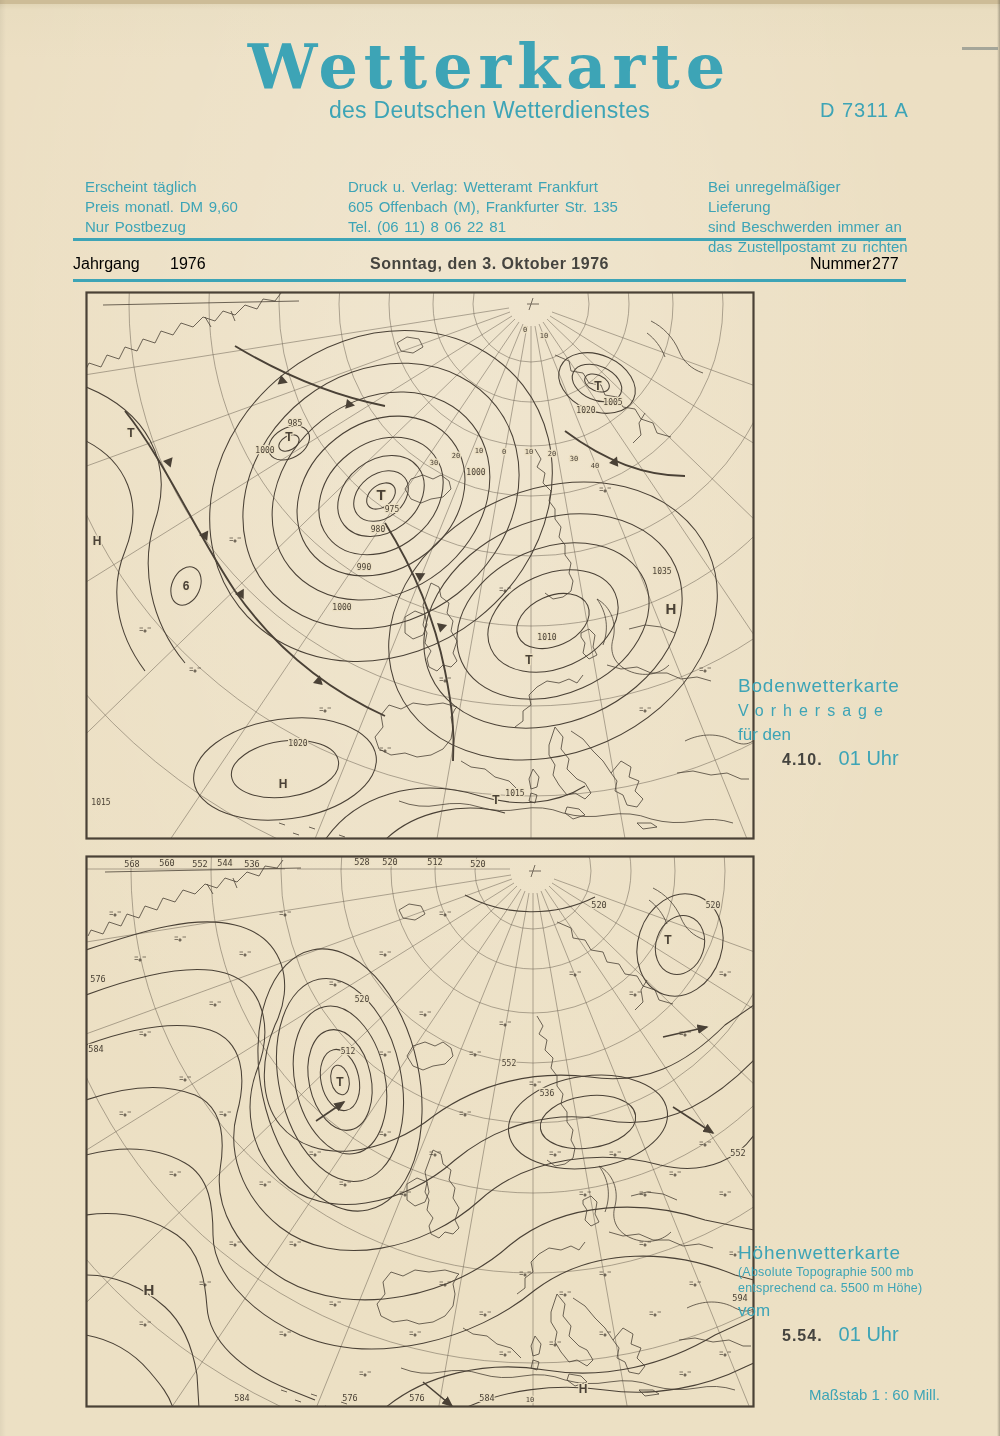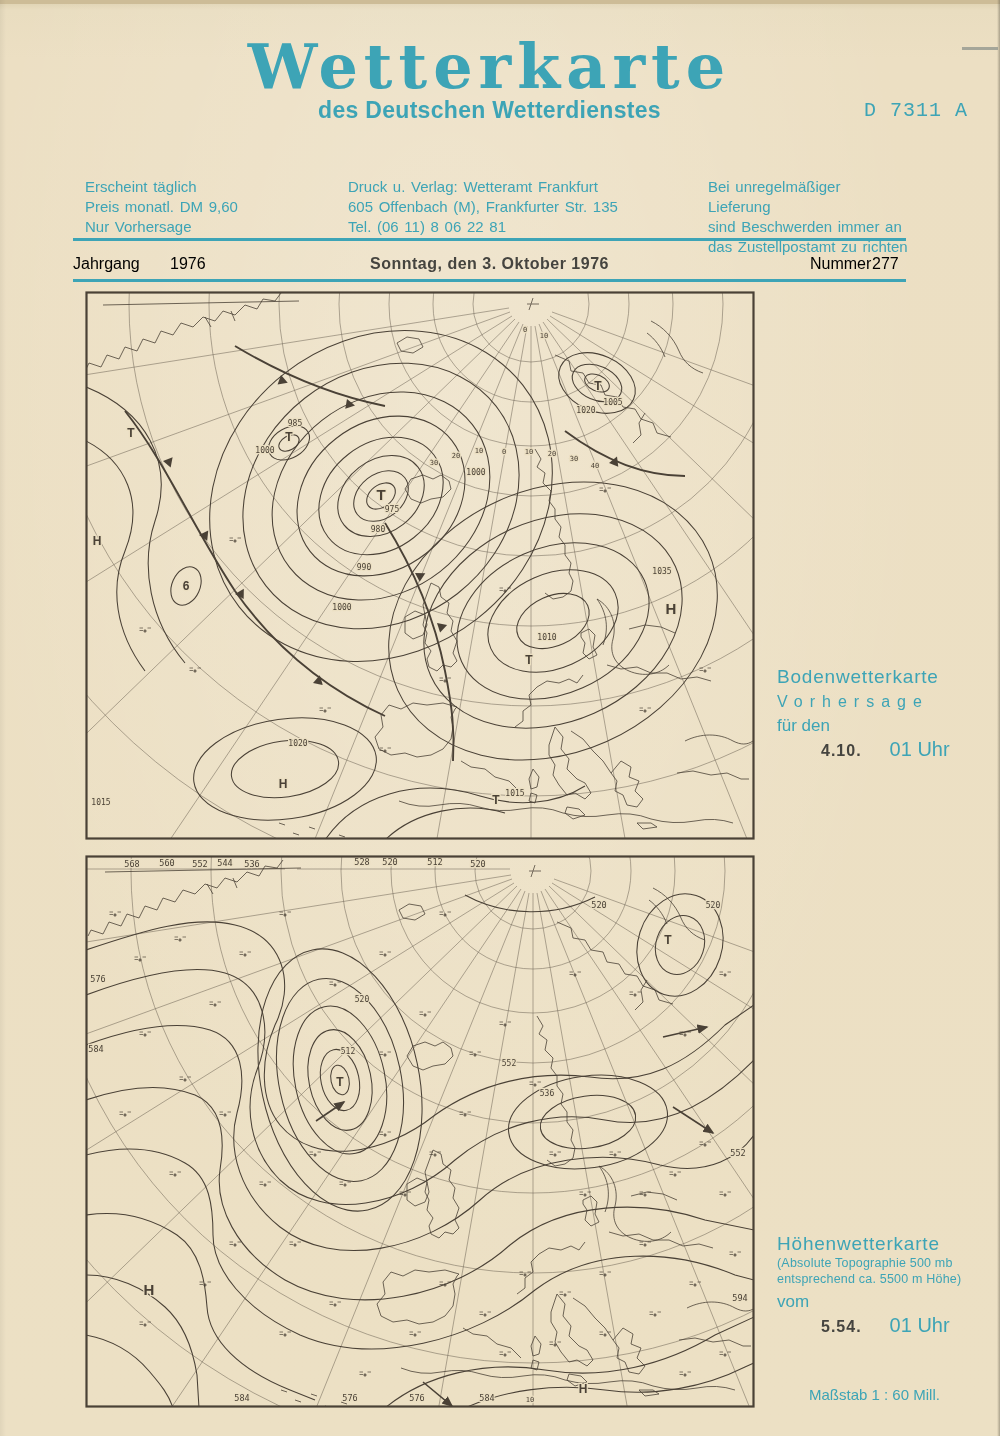--- a/index.html
+++ b/index.html
@@ -22,24 +22,24 @@
   .edge-left{position:absolute;left:0;top:0;width:6px;height:1436px;background:linear-gradient(90deg,rgba(0,0,0,.05),rgba(0,0,0,0));}
   .reg-dash{position:absolute;left:962px;top:47px;width:36px;height:3px;background:#94978f;opacity:.8;}
 
   .masthead-title{
     position:absolute; left:73px; top:36px; width:833px; text-align:center;
     font-family:"DejaVu Serif",serif; font-weight:700; font-size:62px; line-height:1;
     letter-spacing:6px; color:var(--teal);
   }
   .masthead-sub{
     position:absolute; left:73px; top:97px; width:833px; text-align:center;
-    font-weight:700; font-size:23px; color:var(--teal); letter-spacing:.3px;
+    font-weight:400; font-size:23px; color:var(--teal); letter-spacing:.3px;
   }
   .doc-code{
-    position:absolute; left:864px; top:99px; font-size:20px; color:var(--teal); letter-spacing:1px;font-family:Liberation Mono, monospace;
+    position:absolute; left:820px; top:99px; font-size:20px; color:var(--teal); letter-spacing:1px;
   }
   .amtsblatt{
     position:absolute; left:60px; top:131px; width:880px; text-align:center;
     font-size:17px; color:var(--teal); word-spacing:3px;
   }
   .imprint{position:absolute; top:177px; font-size:15px; line-height:20px; color:var(--teal); word-spacing:1.5px;}
   .imprint.c1{left:73px;margin-left:12px;}
   .imprint.c2{left:348px;}
   .imprint.c3{left:708px; width:200px;}
   .rule{position:absolute; left:73px; width:833px; height:2.5px; background:var(--teal);}
@@ -47,26 +47,26 @@
   .rule.r2{top:279px;}
   .issue{position:absolute; top:255px; font-size:16px;}
   #jahrgang-label{left:73px;} #jahrgang-value{left:170px;}
   #issue-date{left:73px; width:833px; text-align:center; color:var(--dark); font-weight:600; letter-spacing:.5px;}
   #nummer-label{left:810px;} #nummer-value{left:872px;}
 
   .map-figure{position:absolute; left:85px;}
   .map-figure.m1{top:291px;}
   .map-figure.m2{top:855px;}
 
-  .caption{position:absolute; left:777px; color:var(--teal);}
+  .caption{position:absolute; left:738px; color:var(--teal);margin-top:9px;}
   .caption .cap-title{font-size:19px; letter-spacing:.8px;}
   .caption .cap-spread{font-size:16px; letter-spacing:7px; margin-top:5px;}
   .caption .cap-note{font-size:12.5px; line-height:16px; letter-spacing:.2px;}
   .caption .cap-prefix{font-size:17px; margin-top:5px;}
-  .caption .cap-row{display:flex; align-items:baseline; gap:28px; margin-top:2px; margin-left:44px;}
+  .caption .cap-row{display:flex; align-items:baseline; gap:16px; margin-top:2px; margin-left:44px;}
   .caption .cap-date{font-size:16px; font-weight:700; color:var(--dark); letter-spacing:1px;}
   .caption .cap-time{font-size:20px;}
   .cap1{top:666px;}
   .cap2{top:1233px;}
   .scale-note{position:absolute; left:777px; top:1386px; font-size:15px; color:var(--teal);margin-left:32px;}
 
   
   svg text{fill:var(--ink); paint-order:stroke; stroke:var(--paper); stroke-width:2.4px; text-anchor:middle;}
   .ml-val{font:8px "DejaVu Sans Mono",monospace;}
   .ml-edge{font:8.5px "DejaVu Sans Mono",monospace;}
@@ -91,21 +91,21 @@
   <div class="edge-right"></div>
   <div class="reg-dash"></div>
 
   <div class="masthead-title">Wetterkarte</div>
   <div class="masthead-sub">des Deutschen Wetterdienstes</div>
   <div class="doc-code">D 7311 A</div>
 
   <div class="imprint c1">
     <div>Erscheint täglich</div>
     <div>Preis monatl. DM 9,60</div>
-    <div>Nur Vorhersage</div>
+    <div>Nur Postbezug</div>
   </div>
   <div class="imprint c2">
     <div>Druck u. Verlag: Wetteramt Frankfurt</div>
     <div>605 Offenbach (M), Frankfurter Str. 135</div>
     <div>Tel. (06 11) 8 06 22 81</div>
   </div>
   <div class="imprint c3">
     <div>Bei unregelmäßiger Lieferung</div>
     <div>sind Beschwerden immer an</div>
     <div>das Zustellpostamt zu richten</div>

